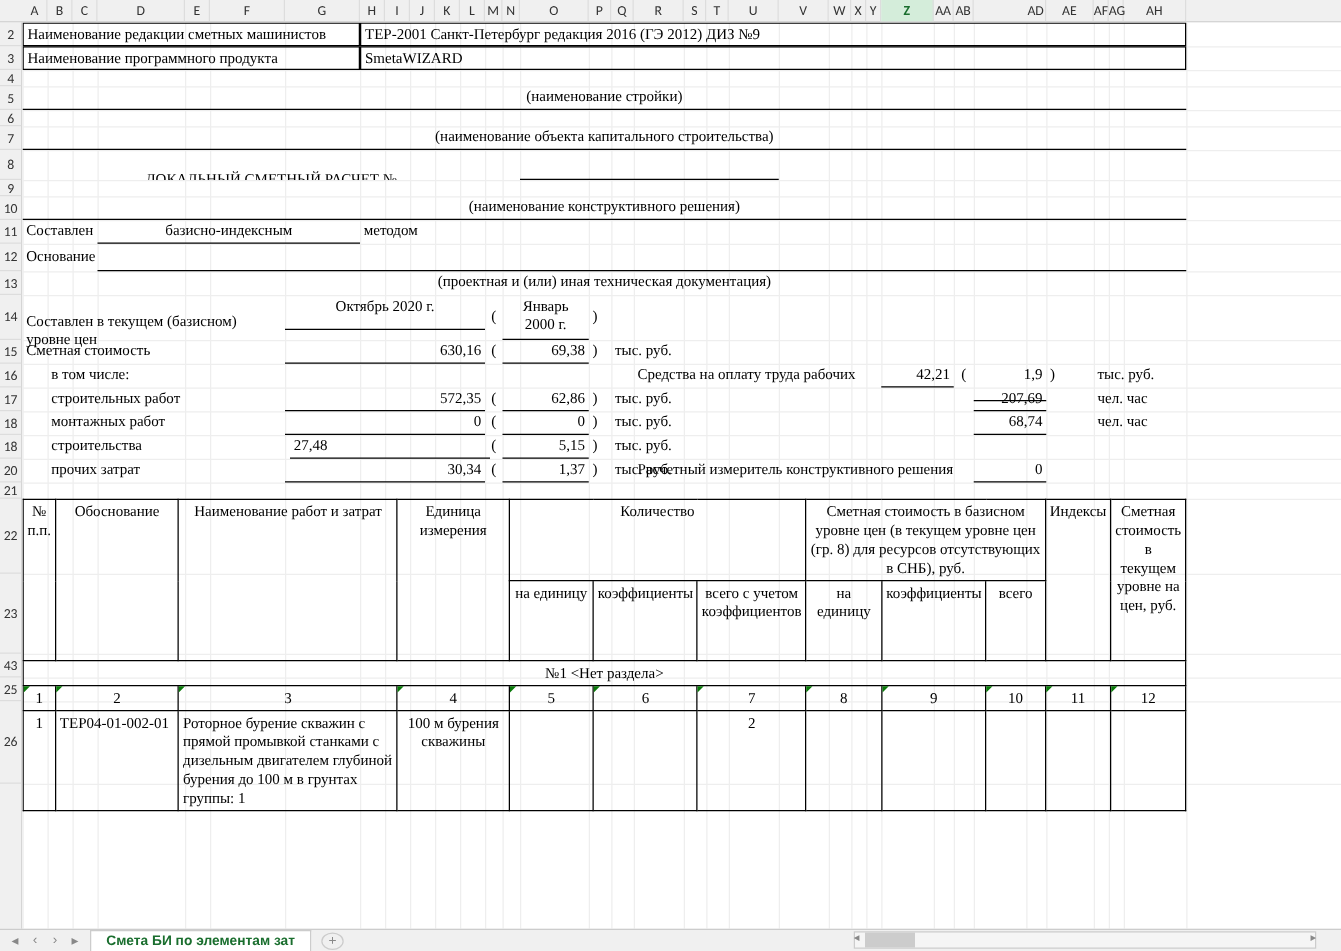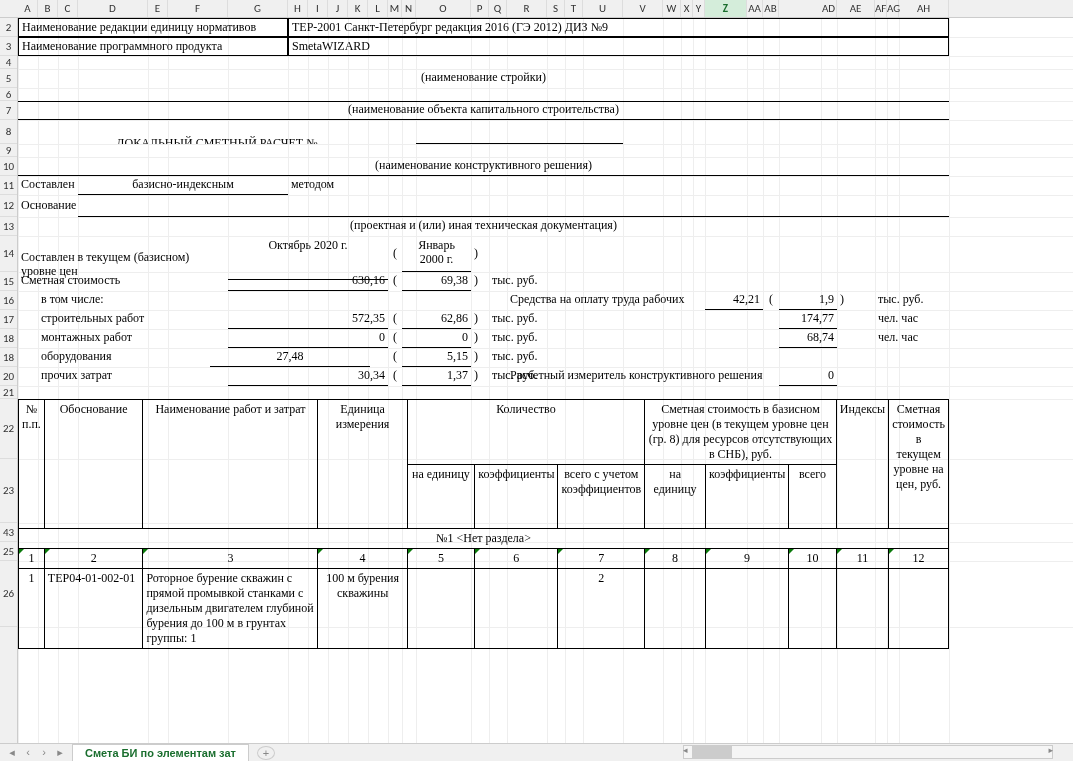--- a/index.html
+++ b/index.html
@@ -160,78 +160,78 @@
           <div class="gl-h" style="top: 349px;"></div>
           <div class="gl-h" style="top: 368px;"></div>
           <div class="gl-h" style="top: 381px;"></div>
           <div class="gl-h" style="top: 441px;"></div>
           <div class="gl-h" style="top: 505px;"></div>
           <div class="gl-h" style="top: 524px;"></div>
           <div class="gl-h" style="top: 543px;"></div>
           <div class="gl-h" style="top: 609px;"></div>
         </div>
 
-    <div class="cell" style="left: 0px; top: 0px; width: 270px; height: 19px; line-height: 17px; padding: 0px 3px; border: 1px solid rgb(0, 0, 0);">Наименование редакции единицу нормативов</div>
+    <div class="cell" style="left: 0px; top: 0px; width: 270px; height: 19px; line-height: 17px; padding: 0px 3px; border: 1px solid rgb(0, 0, 0);">Наименование редакции сметных машинистов</div>
         <div class="cell" style="left: 270px; top: 0px; width: 661px; height: 19px; line-height: 17px; padding: 0px 3px; border: 1px solid rgb(0, 0, 0);">ТЕР-2001 Санкт-Петербург редакция 2016 (ГЭ 2012) ДИЗ №9</div>
         <div class="cell" style="left: 0px; top: 19px; width: 270px; height: 19px; line-height: 17px; padding: 0px 3px; border: 1px solid rgb(0, 0, 0);">Наименование программного продукта</div>
         <div class="cell" style="left: 270px; top: 19px; width: 661px; height: 19px; line-height: 17px; padding: 0px 3px; border: 1px solid rgb(0, 0, 0);">SmetaWIZARD</div>
-        <div class="cell" style="left: 0px; top: 51px; width: 931px; height: 33px; line-height: 17px; padding: 0px 3px; border-bottom: 1px solid rgb(0, 0, 0); text-align: center;">(наименование стройки)</div>
+        <div class="cell" style="left: 0px; top: 51px; width: 931px; height: 19px; line-height: 17px; padding: 0px 3px; border-bottom: 1px solid rgb(0, 0, 0); text-align: center;">(наименование стройки)</div>
         <div class="cell" style="left: 0px; top: 83px; width: 931px; height: 19px; line-height: 17px; padding: 0px 3px; border-bottom: 1px solid rgb(0, 0, 0); text-align: center;">(наименование объекта капитального строительства)</div>
         <div class="cell" style="left: 0px; top: 102px; width: 398px; height: 24px; line-height: 22px; padding: 12px 3px; text-align: center; text-decoration: underline;">ЛОКАЛЬНЫЙ СМЕТНЫЙ РАСЧЕТ №</div>
         <div class="cell" style="left: 398px; top: 102px; width: 207px; height: 24px; line-height: 22px; padding: 0px 3px; border-bottom: 1px solid rgb(0, 0, 0);"></div>
         <div class="cell" style="left: 0px; top: 139px; width: 931px; height: 19px; line-height: 17px; padding: 0px 3px; border-bottom: 1px solid rgb(0, 0, 0); text-align: center;">(наименование конструктивного решения)</div>
         <div class="cell" style="left: 0px; top: 158px; width: 60px; height: 19px; line-height: 17px; padding: 0px 3px;">Составлен</div>
         <div class="cell" style="left: 60px; top: 158px; width: 210px; height: 19px; line-height: 17px; padding: 0px 3px; border-bottom: 1px solid rgb(0, 0, 0); text-align: center;">базисно-индексным</div>
         <div class="cell" style="left: 270px; top: 158px; width: 80px; height: 19px; line-height: 17px; padding: 0px 3px;">методом</div>
         <div class="cell" style="left: 0px; top: 177px; width: 60px; height: 22px; line-height: 20px; padding: 0px 3px;">Основание</div>
         <div class="cell" style="left: 60px; top: 177px; width: 871px; height: 22px; line-height: 20px; padding: 0px 3px; border-bottom: 1px solid rgb(0, 0, 0);"></div>
         <div class="cell" style="left: 0px; top: 199px; width: 931px; height: 19px; line-height: 17px; padding: 0px 3px; text-align: center;">(проектная и (или) иная техническая документация)</div>
         <div class="cell" style="left: 0px; top: 230px; width: 210px; height: 36px; line-height: 14px; padding: 2px 3px; white-space: normal;">Составлен в текущем (базисном) уровне цен</div>
-        <div class="cell" style="left: 210px; top: 218px; width: 160px; height: 44px; line-height: 14px; padding: 2px 10px; border-bottom: 1px solid rgb(0, 0, 0); text-align: center; white-space: normal;">Октябрь 2020 г.</div>
+        <div class="cell" style="left: 210px; top: 218px; width: 160px; height: 28px; line-height: 14px; padding: 2px 10px; border-bottom: 1px solid rgb(0, 0, 0); text-align: center; white-space: normal;">Октябрь 2020 г.</div>
         <div class="cell" style="left: 370px; top: 218px; width: 14px; height: 36px; line-height: 34px; padding: 0px 3px; text-align: center;">(</div>
         <div class="cell" style="left: 384px; top: 218px; width: 69px; height: 36px; line-height: 14px; padding: 2px 3px; border-bottom: 1px solid rgb(0, 0, 0); text-align: center; white-space: normal;">Январь 2000 г.</div>
         <div class="cell" style="left: 453px; top: 218px; width: 18px; height: 36px; line-height: 34px; padding: 0px 3px;">)</div>
         <div class="cell" style="left: 0px; top: 254px; width: 210px; height: 19px; line-height: 17px; padding: 0px 3px;">Сметная стоимость</div>
         <div class="cell" style="left: 210px; top: 254px; width: 160px; height: 19px; line-height: 17px; padding: 0px 3px; border-bottom: 1px solid rgb(0, 0, 0); text-align: right;">630,16</div>
         <div class="cell" style="left: 370px; top: 254px; width: 14px; height: 19px; line-height: 17px; padding: 0px 3px; text-align: center;">(</div>
         <div class="cell" style="left: 384px; top: 254px; width: 69px; height: 19px; line-height: 17px; padding: 0px 3px; border-bottom: 1px solid rgb(0, 0, 0); text-align: right;">69,38</div>
         <div class="cell" style="left: 453px; top: 254px; width: 18px; height: 19px; line-height: 17px; padding: 0px 3px;">)</div>
         <div class="cell" style="left: 471px; top: 254px; width: 94px; height: 19px; line-height: 17px; padding: 0px 3px;">тыс. руб.</div>
         <div class="cell" style="left: 20px; top: 273px; width: 190px; height: 19px; line-height: 17px; padding: 0px 3px;">в том числе:</div>
         <div class="cell" style="left: 489px; top: 273px; width: 198px; height: 19px; line-height: 17px; padding: 0px 3px;">Средства на оплату труда рабочих</div>
         <div class="cell" style="left: 687px; top: 273px; width: 58px; height: 19px; line-height: 17px; padding: 0px 3px; border-bottom: 1px solid rgb(0, 0, 0); text-align: right;">42,21</div>
         <div class="cell" style="left: 745px; top: 273px; width: 16px; height: 19px; line-height: 17px; padding: 0px 3px; text-align: center;">(</div>
-        <div class="cell" style="left: 761px; top: 273px; width: 58px; height: 19px; line-height: 17px; padding: 0px 3px; border-bottom: 1px solid rgb(0, 0, 0); text-align: right;">1,9</div>
+        <div class="cell" style="left: 761px; top: 273px; width: 58px; height: 30px; line-height: 17px; padding: 0px 3px; border-bottom: 1px solid rgb(0, 0, 0); text-align: right;">1,9</div>
         <div class="cell" style="left: 819px; top: 273px; width: 38px; height: 19px; line-height: 17px; padding: 0px 3px;">)</div>
         <div class="cell" style="left: 857px; top: 273px; width: 74px; height: 19px; line-height: 17px; padding: 0px 3px;">тыс. руб.</div>
         <div class="cell" style="left: 20px; top: 292px; width: 190px; height: 19px; line-height: 17px; padding: 0px 3px;">строительных работ</div>
         <div class="cell" style="left: 210px; top: 292px; width: 160px; height: 19px; line-height: 17px; padding: 0px 3px; border-bottom: 1px solid rgb(0, 0, 0); text-align: right;">572,35</div>
         <div class="cell" style="left: 370px; top: 292px; width: 14px; height: 19px; line-height: 17px; padding: 0px 3px; text-align: center;">(</div>
         <div class="cell" style="left: 384px; top: 292px; width: 69px; height: 19px; line-height: 17px; padding: 0px 3px; border-bottom: 1px solid rgb(0, 0, 0); text-align: right;">62,86</div>
         <div class="cell" style="left: 453px; top: 292px; width: 18px; height: 19px; line-height: 17px; padding: 0px 3px;">)</div>
         <div class="cell" style="left: 471px; top: 292px; width: 94px; height: 19px; line-height: 17px; padding: 0px 3px;">тыс. руб.</div>
         <div class="cell" style="left: 20px; top: 311px; width: 190px; height: 19px; line-height: 17px; padding: 0px 3px;">монтажных работ</div>
         <div class="cell" style="left: 210px; top: 311px; width: 160px; height: 19px; line-height: 17px; padding: 0px 3px; border-bottom: 1px solid rgb(0, 0, 0); text-align: right;">0</div>
         <div class="cell" style="left: 370px; top: 311px; width: 14px; height: 19px; line-height: 17px; padding: 0px 3px; text-align: center;">(</div>
         <div class="cell" style="left: 384px; top: 311px; width: 69px; height: 19px; line-height: 17px; padding: 0px 3px; border-bottom: 1px solid rgb(0, 0, 0); text-align: right;">0</div>
         <div class="cell" style="left: 453px; top: 311px; width: 18px; height: 19px; line-height: 17px; padding: 0px 3px;">)</div>
         <div class="cell" style="left: 471px; top: 311px; width: 94px; height: 19px; line-height: 17px; padding: 0px 3px;">тыс. руб.</div>
-        <div class="cell" style="left: 20px; top: 330px; width: 190px; height: 19px; line-height: 17px; padding: 0px 3px;">оборудования</div>
-        <div class="cell" style="left: 192px; top: 330px; width: 160px; height: 19px; line-height: 17px; padding: 0px 3px; border-bottom: 1px solid rgb(0, 0, 0); text-align: center;">27,48</div>
+        <div class="cell" style="left: 20px; top: 330px; width: 190px; height: 19px; line-height: 17px; padding: 0px 3px;">строительства</div>
+        <div class="cell" style="left: 214px; top: 330px; width: 160px; height: 19px; line-height: 17px; padding: 0px 3px; border-bottom: 1px solid rgb(0, 0, 0); text-align: left;">27,48</div>
         <div class="cell" style="left: 370px; top: 330px; width: 14px; height: 19px; line-height: 17px; padding: 0px 3px; text-align: center;">(</div>
         <div class="cell" style="left: 384px; top: 330px; width: 69px; height: 19px; line-height: 17px; padding: 0px 3px; border-bottom: 1px solid rgb(0, 0, 0); text-align: right;">5,15</div>
         <div class="cell" style="left: 453px; top: 330px; width: 18px; height: 19px; line-height: 17px; padding: 0px 3px;">)</div>
         <div class="cell" style="left: 471px; top: 330px; width: 94px; height: 19px; line-height: 17px; padding: 0px 3px;">тыс. руб.</div>
         <div class="cell" style="left: 20px; top: 349px; width: 190px; height: 19px; line-height: 17px; padding: 0px 3px;">прочих затрат</div>
         <div class="cell" style="left: 210px; top: 349px; width: 160px; height: 19px; line-height: 17px; padding: 0px 3px; border-bottom: 1px solid rgb(0, 0, 0); text-align: right;">30,34</div>
         <div class="cell" style="left: 370px; top: 349px; width: 14px; height: 19px; line-height: 17px; padding: 0px 3px; text-align: center;">(</div>
         <div class="cell" style="left: 384px; top: 349px; width: 69px; height: 19px; line-height: 17px; padding: 0px 3px; border-bottom: 1px solid rgb(0, 0, 0); text-align: right;">1,37</div>
         <div class="cell" style="left: 453px; top: 349px; width: 18px; height: 19px; line-height: 17px; padding: 0px 3px;">)</div>
         <div class="cell" style="left: 471px; top: 349px; width: 94px; height: 19px; line-height: 17px; padding: 0px 3px;">тыс. руб.</div>
-        <div class="cell" style="left: 761px; top: 292px; width: 58px; height: 19px; line-height: 17px; padding: 0px 3px; border-bottom: 1px solid rgb(0, 0, 0); text-align: right;">174,77</div>
+        <div class="cell" style="left: 761px; top: 292px; width: 58px; height: 19px; line-height: 17px; padding: 0px 3px; border-bottom: 1px solid rgb(0, 0, 0); text-align: right;">207,69</div>
         <div class="cell" style="left: 857px; top: 292px; width: 74px; height: 19px; line-height: 17px; padding: 0px 3px;">чел. час</div>
         <div class="cell" style="left: 761px; top: 311px; width: 58px; height: 19px; line-height: 17px; padding: 0px 3px; border-bottom: 1px solid rgb(0, 0, 0); text-align: right;">68,74</div>
         <div class="cell" style="left: 857px; top: 311px; width: 74px; height: 19px; line-height: 17px; padding: 0px 3px;">чел. час</div>
         <div class="cell" style="left: 489px; top: 349px; width: 272px; height: 19px; line-height: 17px; padding: 0px 3px;">Расчетный измеритель конструктивного решения</div>
         <div class="cell" style="left: 761px; top: 349px; width: 58px; height: 19px; line-height: 17px; padding: 0px 3px; border-bottom: 1px solid rgb(0, 0, 0); text-align: right;">0</div>
         <table class="tbl" style="left: 0px; top: 381px; width: 931px;">
           <colgroup>
             <col style="width:20px">
             <col style="width:110px">
             <col style="width:220px">

